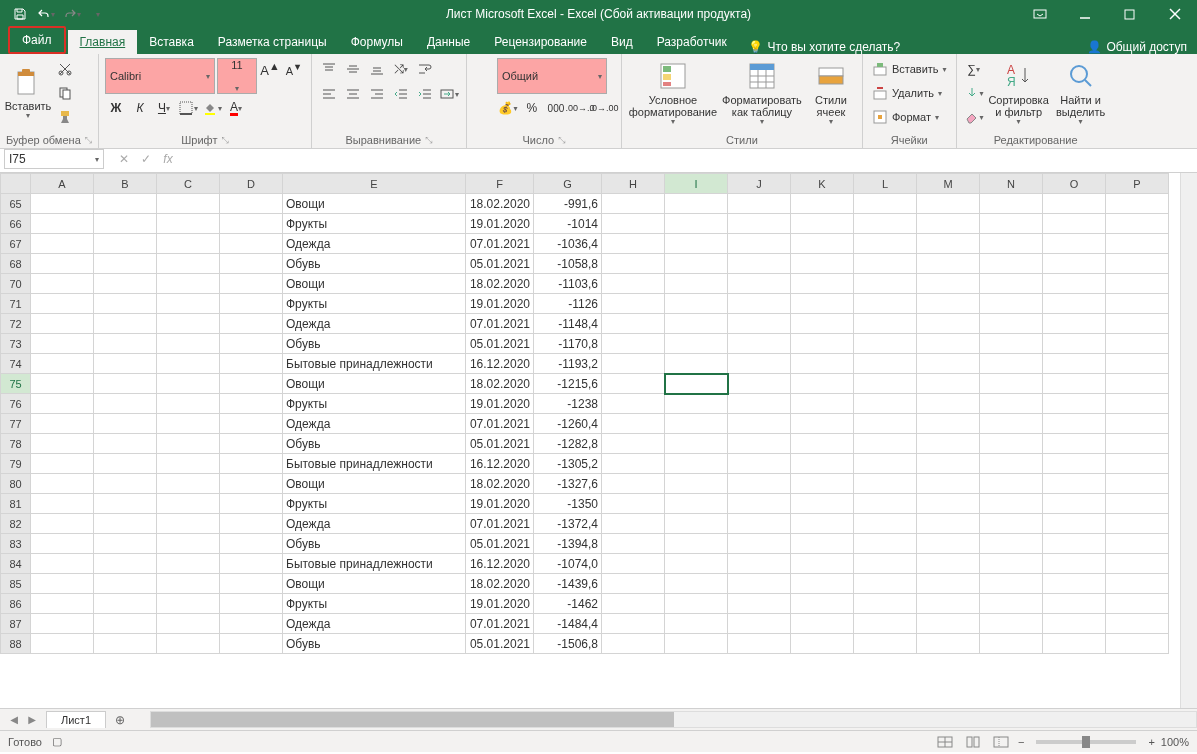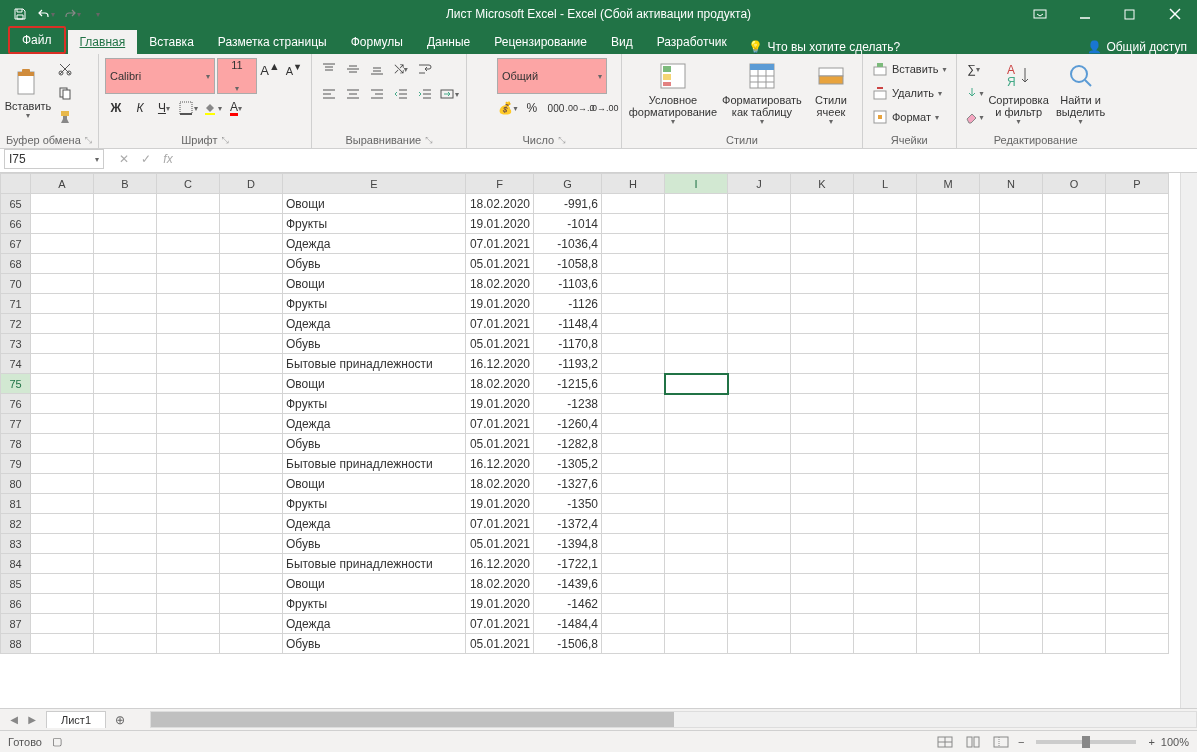--- a/index.html
+++ b/index.html
@@ -871,21 +871,21 @@
             <td class=""></td>
           </tr>
           <tr>
             <th class="rowh">84</th>
             <td class=""></td>
             <td class=""></td>
             <td class=""></td>
             <td class=""></td>
             <td class="">Бытовые принадлежности</td>
             <td class=" num-cell">16.12.2020</td>
-            <td class=" num-cell">-1722,1</td>
+            <td class=" num-cell">-1074,0</td>
             <td class=""></td>
             <td class=""></td>
             <td class=""></td>
             <td class=""></td>
             <td class=""></td>
             <td class=""></td>
             <td class=""></td>
             <td class=""></td>
             <td class=""></td>
           </tr>

